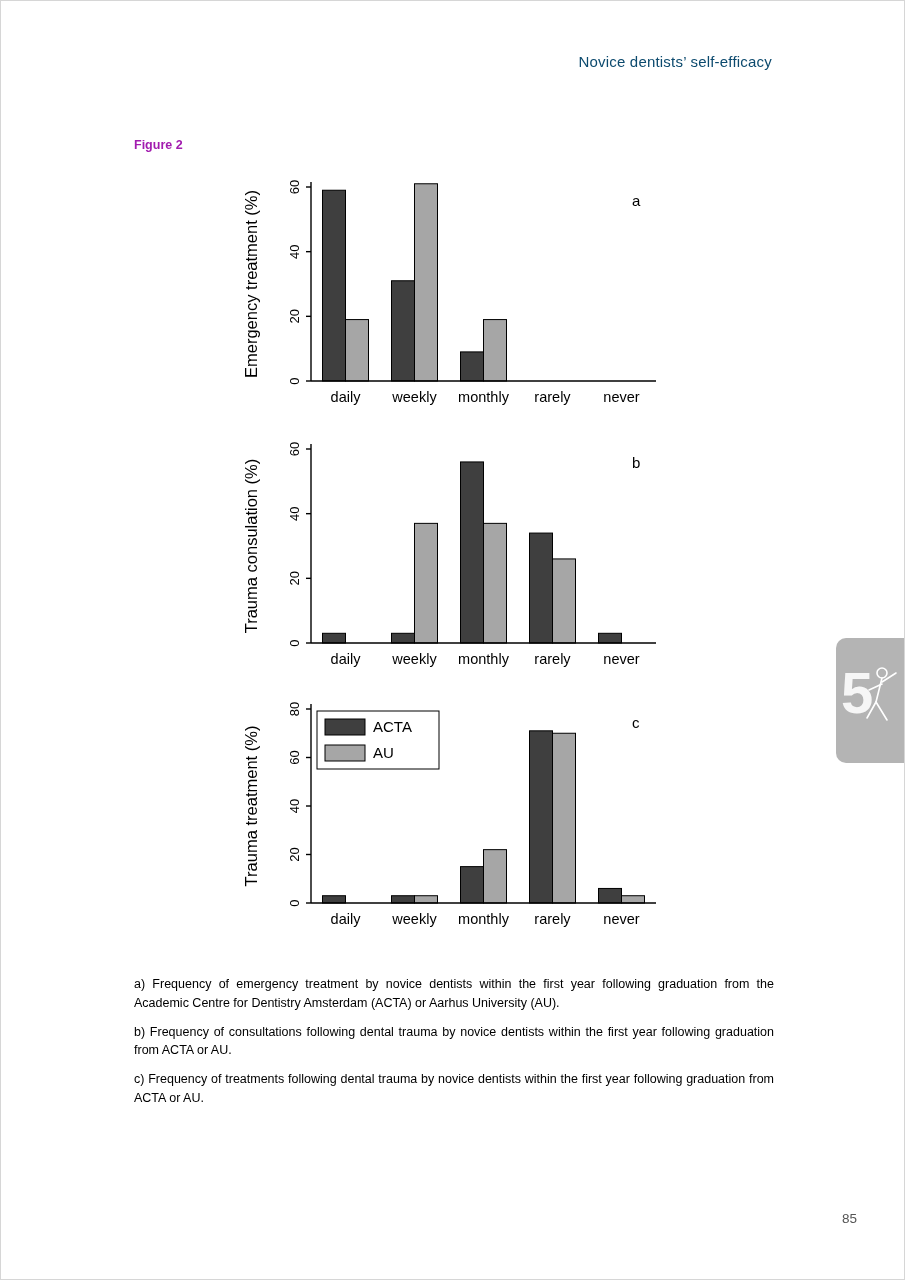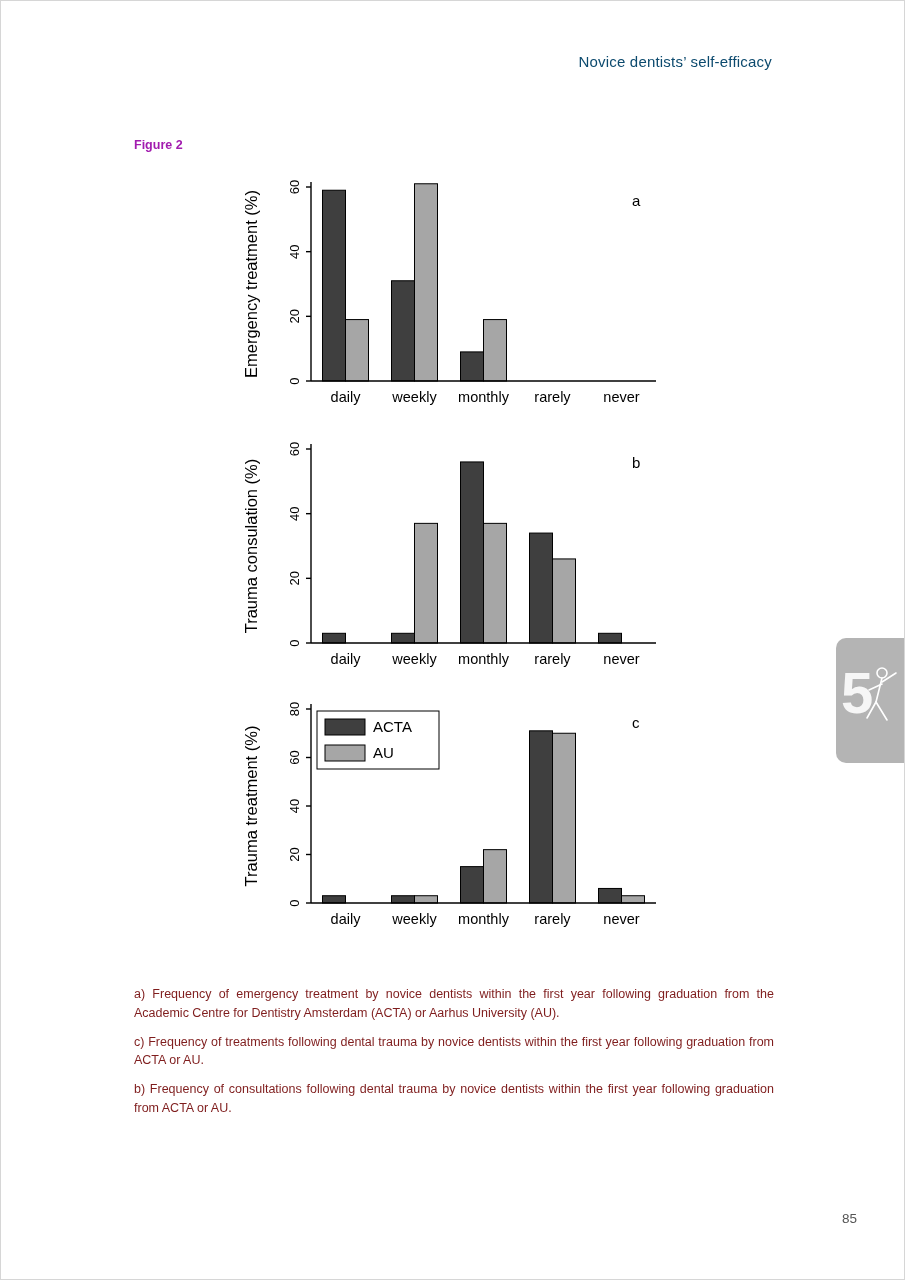--- a/index.html
+++ b/index.html
@@ -21,22 +21,22 @@
   .chart-b{top:430px;}
   .chart-c{top:690px;}
   .chart text{fill:#000;}
   .chart .cat{font:14.5px "Liberation Sans",sans-serif;}
   .chart .tick{font:13px "Liberation Sans",sans-serif;}
   .chart .ytitle{font:16.5px "Liberation Sans",sans-serif;}
   .chart .panel{font:15px "Liberation Sans",sans-serif;}
   .chart .legend{font:15px "Liberation Sans",sans-serif;}
   .captions{position:absolute;left:133px;top:974px;width:640px;}
   .caption{
-    margin:10px 0 10px 0;font-size:12.5px;line-height:1.5;
-    color:#7f1d1d;text-align:justify;
+    margin:0 0 10px 0;font-size:12.5px;line-height:1.5;
+    color:#000000;text-align:justify;
   }
   .chapter-tab{
     position:absolute;right:0;top:637px;width:68px;height:125px;
     background:#b4b4b4;border-radius:10px 0 0 10px;
   }
   .chapter-number{
     position:absolute;left:5px;top:26px;
     font-size:58px;font-weight:bold;color:rgba(255,255,255,.88);
     line-height:1;
   }
@@ -140,22 +140,22 @@
       <text class="panel" x="391" y="37">c</text>
       <rect x="76" y="20" width="122" height="58" fill="#fff" stroke="#000" stroke-width="1"></rect>
       <rect x="84" y="28" width="40" height="16" fill="#3f3f3f" stroke="#000" stroke-width="1"></rect>
       <text class="legend" x="132" y="41">ACTA</text>
       <rect x="84" y="54" width="40" height="16" fill="#a6a6a6" stroke="#000" stroke-width="1"></rect>
       <text class="legend" x="132" y="67">AU</text>
     </svg>
 
   <div class="captions">
     <p class="caption">a) Frequency of emergency treatment by novice dentists within the first year following graduation from the Academic Centre for Dentistry Amsterdam (ACTA) or Aarhus University (AU).</p>
+    <p class="caption">b) Frequency of consultations following dental trauma by novice dentists within the first year following graduation from ACTA or AU.</p>
     <p class="caption">c) Frequency of treatments following dental trauma by novice dentists within the first year following graduation from ACTA or AU.</p>
-    <p class="caption">b) Frequency of consultations following dental trauma by novice dentists within the first year following graduation from ACTA or AU.</p>
   </div>
 
   <div class="chapter-tab">
     <span class="chapter-number">5</span>
     <svg class="chapter-icon" width="40" height="84" viewBox="0 0 40 84">
       <g stroke="#ffffff" stroke-width="1.6" fill="none" stroke-linecap="round">
         <circle cx="21" cy="13" r="5"></circle>
         <path d="M21 18 L15 42"></path>
         <path d="M21 22 L35 13"></path>
         <path d="M21 24 L8 30"></path>

